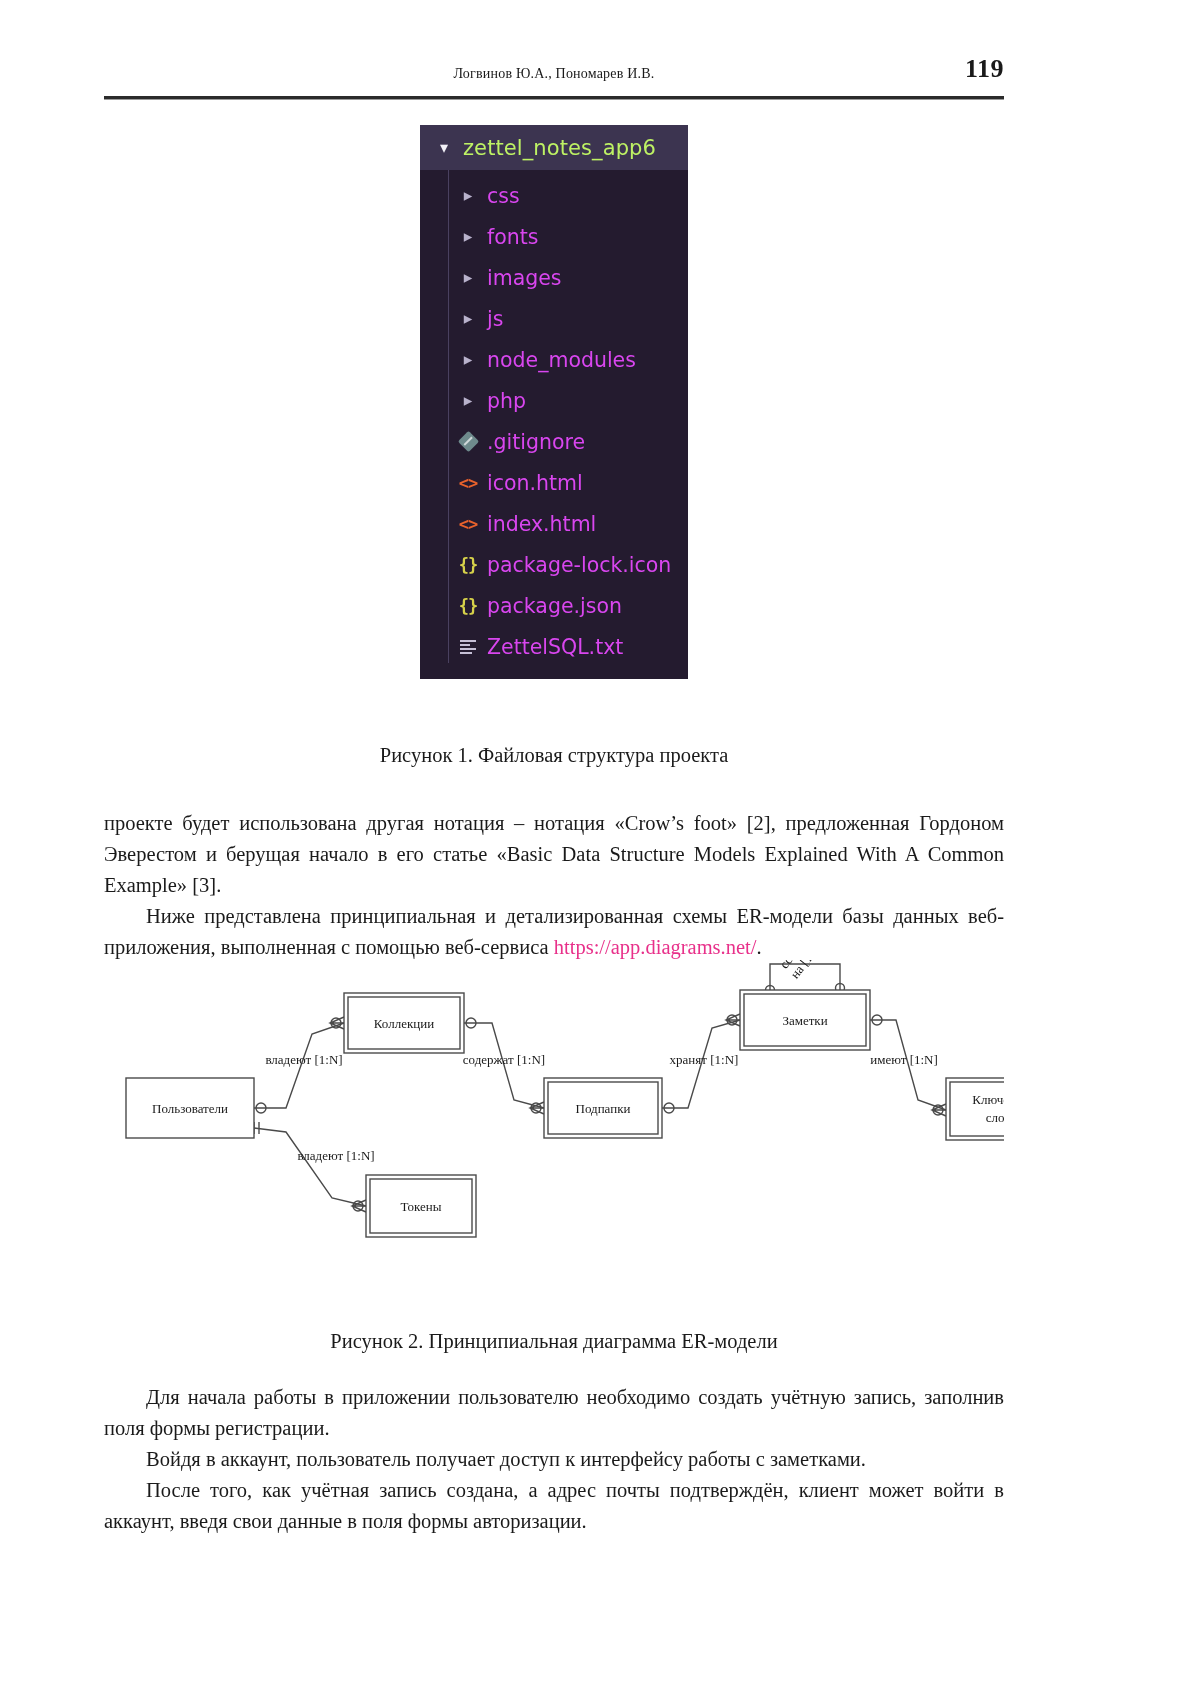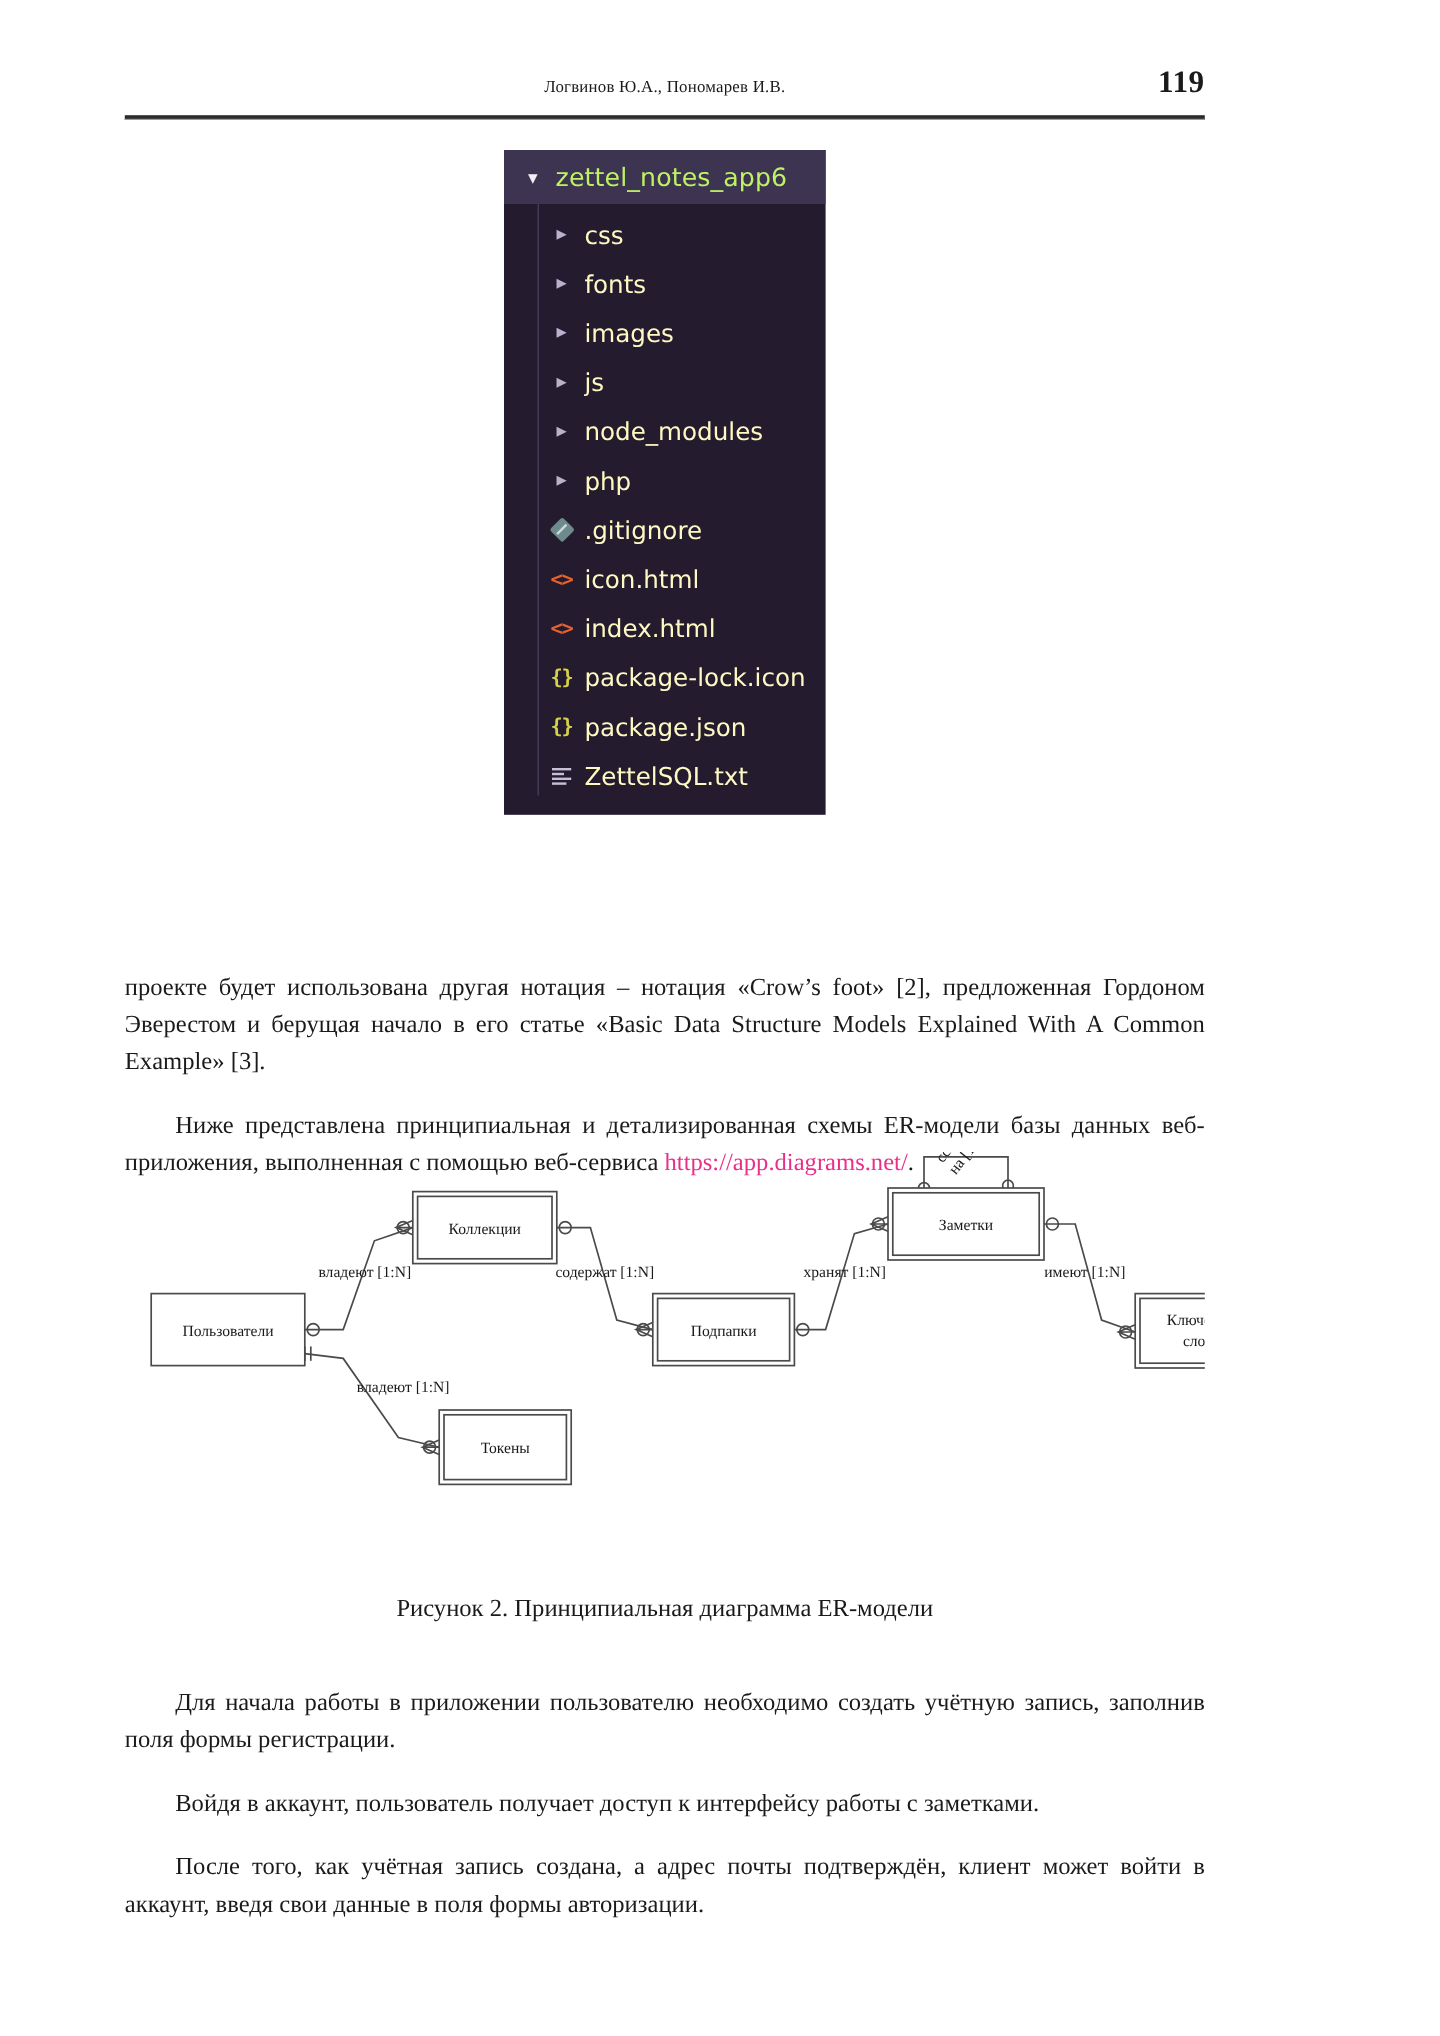--- a/index.html
+++ b/index.html
@@ -93,21 +93,21 @@
     background: #4a4160;
   }
   .ft-row {
     display: flex;
     align-items: center;
     height: 41px;
     padding-left: 38px;
     box-sizing: border-box;
   }
   .ft-row .ft-label {
-    color: #fef9c3;
+    color: #d946ef;
     font-size: 20.5px;
     margin-left: 9px;
     white-space: nowrap;
   }
   .ft-icon {
     width: 20px;
     height: 20px;
     display: inline-flex;
     align-items: center;
     justify-content: center;
@@ -177,21 +177,21 @@
   
   .body-block {
     position: absolute;
     left: 104px;
     width: 900px;
     font-size: 20.5px;
     line-height: 31px;
     text-align: justify;
   }
   .body-block p { margin: 0; }
-  .body-block p.ind { text-indent: 42px; margin-top: 22px; }
+  .body-block p.ind { text-indent: 42px; }
   a.ext-link {
     color: #e8308a;
     text-decoration: none;
   }
   #para-top  { top: 808px; }
   #para-bottom { top: 1382px; }
 
   
   .erfig {
     position: absolute;
@@ -310,20 +310,21 @@
               <i></i>
               <i></i>
             </span>
         </span>
         <span class="ft-label">ZettelSQL.txt</span>
       </div>
 
     </div>
   </div>
 
+  <div class="caption" id="caption-1">Рисунок 1. Файловая структура проекта</div>
 
   <div class="body-block" id="para-top">
     <p>проекте будет использована другая нотация – нотация «Crow’s foot» [2], предложенная Гордоном Эверестом и берущая начало в его статье «Basic Data Structure Models Explained With A Common Example» [3].</p>
     <p class="ind"><span>Ниже представлена принципиальная и детализированная схемы ER-модели базы данных веб-приложения, выполненная с помощью веб-сервиса </span><a class="ext-link" href="#">https://app.diagrams.net/</a><span>.</span></p>
   </div>
 
   <div class="erfig">
     <svg width="900" height="340" viewBox="0 0 900 340" xmlns="http://www.w3.org/2000/svg">
       <g fill="none" stroke="#4a4a4a" stroke-width="1.4">
 

